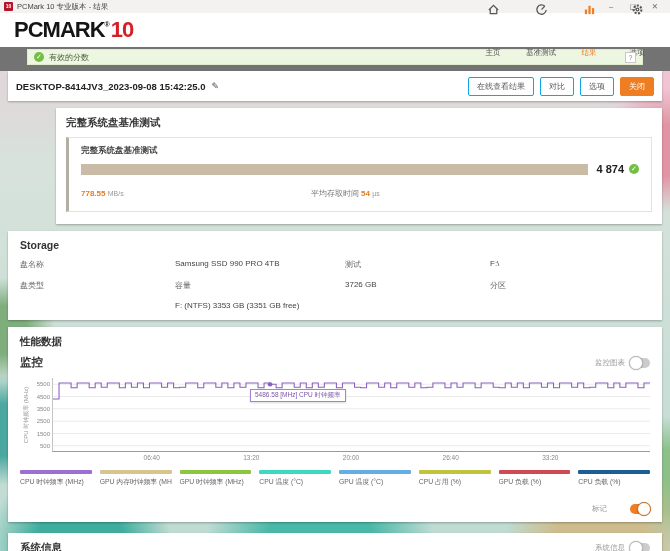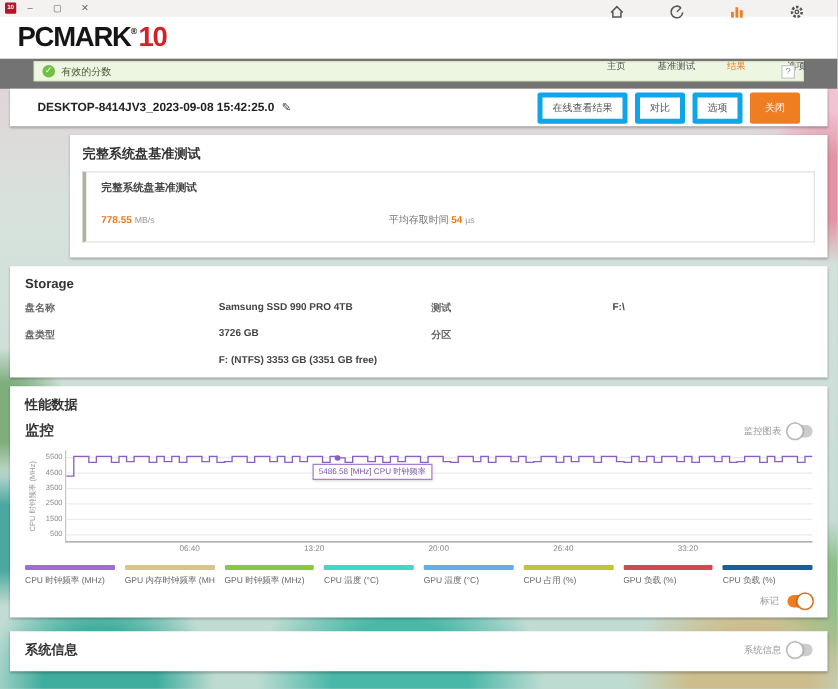--- a/index.html
+++ b/index.html
@@ -48,46 +48,46 @@
   .banner .txt { font-size:8px; color:#4a5a3a; margin-left:5px; }
   .help-box { margin-left:auto; width:11px; height:11px; border:1px solid #c8c8c8;
               background:#fff; color:#888; font-size:7px; line-height:9px; text-align:center;
               cursor:pointer; }
 
   
   .content { padding:0 8px; }
   .card { background:#fff; box-shadow:0 1px 2px rgba(0,0,0,.28); margin-bottom:7px; }
 
   
-  .result-bar { height:30px; display:flex; align-items:center; padding:0 22px; }
+  .result-bar { height:30px; display:flex; align-items:center; padding:0 8px; }
   .result-title { font-size:9.5px; font-weight:bold; color:#222; }
   .edit-icon { font-size:9px; color:#444; margin-left:6px; cursor:pointer; }
   .btn-row { margin-left:auto; display:flex; gap:6px; }
-  .btn { font-size:8px; padding:3px 8px; background:#fff; border:4px solid #0ea5e9;
+  .btn { font-size:8px; padding:3px 8px; background:#fff; border:1px solid #0ea5e9;
          color:#555; border-radius:2px; cursor:pointer; white-space:nowrap; }
   .btn.primary { background:#ef7d21; border-color:#ef7d21; color:#fff; }
 
   
   .score-card { padding:8px 10px 12px;margin-left:48px; }
   .sec-title { font-size:10.5px; font-weight:bold; color:#333; }
   .inner-box { margin-top:7px; border:1px solid #e4e2de; border-left:3px solid #b5aea4;
                padding:7px 12px 12px; }
   .test-name { font-size:8.5px; font-weight:bold; color:#444; }
   .score-row { display:flex; align-items:center; margin-top:6px; }
   .score-bar { flex:1; height:11px; background:#c9bba6; }
   .score-val { font-size:11px; font-weight:bold; color:#222; margin:0 5px 0 8px; }
   .metrics-row { display:grid; grid-template-columns:230px 50px 1fr 83px; margin-top:13px;
                  font-size:8px; color:#777; align-items:baseline; }
   .metric-val { color:#e87b1e; font-weight:bold; }
   .metric-unit { color:#999; font-weight:normal; font-size:7px; }
 
   
   .storage-card { padding:8px 12px 10px; }
   .kv-grid { margin-top:8px; display:grid; grid-template-columns:155px 170px 145px 1fr;
-             row-gap:10px; font-size:8px;font-weight:bold; }
+             row-gap:10px; font-size:8px; }
   .kv-grid .k { color:#666; }
   .kv-grid .v { color:#444; }
   .span3 { grid-column:2 / span 3; }
 
   
   .perf-card { padding:8px 12px 8px; }
   .sub-row { display:flex; align-items:center; margin-top:6px; }
   .sub-title { font-size:11.5px; font-weight:bold; color:#333; }
   .toggle-wrap { margin-left:auto; display:flex; align-items:flex-end; gap:5px; }
   .toggle-lbl { font-size:7.5px; color:#999; }
@@ -112,31 +112,32 @@
              color:#7a55ab; font-size:6.5px; padding:1px 4px; white-space:nowrap;
              box-shadow:0 1px 2px rgba(0,0,0,.15); }
   .xticks { position:relative; height:10px; margin-left:32px; }
   .xticks span { position:absolute; transform:translateX(-50%); font-size:6.5px; color:#888; top:2px; }
 
   .legend-row { display:flex; gap:8px; margin-top:8px; }
   .legend-item { flex:1; min-width:0; }
   .legend-bar { height:4px; border-radius:1px; }
   .legend-lbl { font-size:6.8px; color:#666; margin-top:3px; white-space:nowrap;
                 overflow:hidden; }
-  .legend-foot { display:flex; justify-content:flex-end; align-items:center; gap:7px; margin-top:7px; }
+  .legend-foot { display:flex; justify-content:flex-end; align-items:center; gap:23px; margin-top:17px; }
 
   
   .sys-card { padding:8px 12px 10px; margin-top:11px; }
   .sys-head { display:flex; align-items:center; }
 </style>
 </head>
 <body>
 
 <div class="titlebar">
   <div class="app-icon">10</div>
+  <div class="title">PCMark 10 专业版本 - 结果</div>
   <div class="win-btn">–</div>
   <div class="win-btn">▢</div>
   <div class="win-btn">✕</div>
 </div>
 
 <div class="header">
   <div class="logo"><span>PCMARK</span><sup>®</sup><span class="num">10</span></div>
   <div class="nav">
     <div class="nav-item">
       <span><svg width="13" height="13" viewBox="0 0 14 14">
@@ -187,37 +188,43 @@
       <button class="btn">对比</button>
       <button class="btn">选项</button>
       <button class="btn primary">关闭</button>
     </div>
   </div>
 
   <div class="card score-card">
     <div class="sec-title">完整系统盘基准测试</div>
     <div class="inner-box">
       <div class="test-name">完整系统盘基准测试</div>
+      <div class="score-row">
+        <div class="score-bar"></div>
+        <div class="score-val">4 874</div>
+        <span class="check-circle">✓</span>
+      </div>
       <div class="metrics-row">
         <span class="metric-val"><span>778.55</span> <span class="metric-unit">MB/s</span></span>
         <span>平均存取时间</span>
         <span class="metric-val"><span>54</span> <span class="metric-unit">µs</span></span>
       </div>
     </div>
   </div>
 
   <div class="card storage-card">
     <div class="sec-title">Storage</div>
     <div class="kv-grid">
       <span class="k">盘名称</span>
       <span class="v">Samsung SSD 990 PRO 4TB</span>
       <span class="k">测试</span>
       <span class="v">F:\</span>
 
       <span class="k">盘类型</span>
+      <span class="k">容量</span>
       <span class="v">3726 GB</span>
 
       <span class="k">分区</span>
       <span class="v span3">F: (NTFS) 3353 GB (3351 GB free)</span>
     </div>
   </div>
 
   <div class="card perf-card">
     <div class="sec-title">性能数据</div>
     <div class="sub-row">

